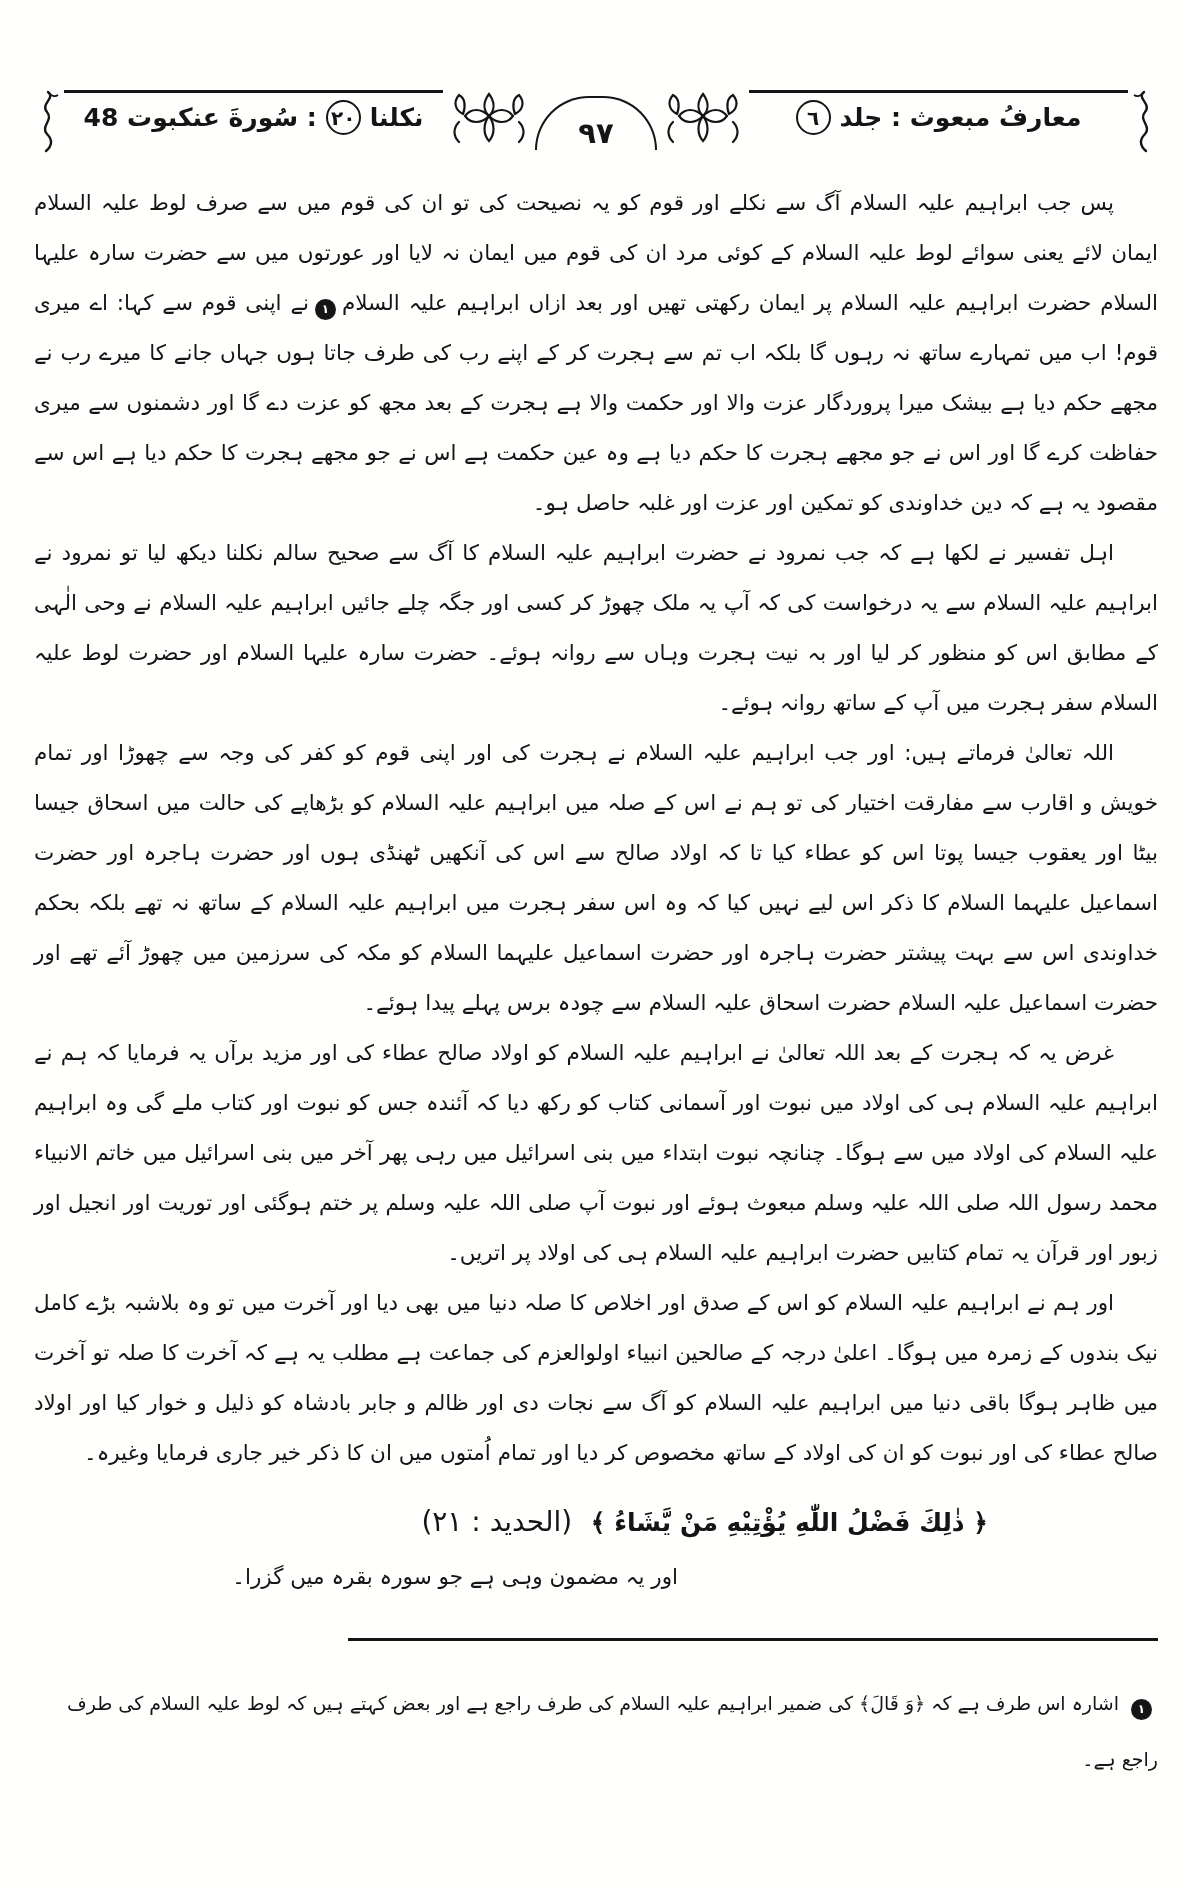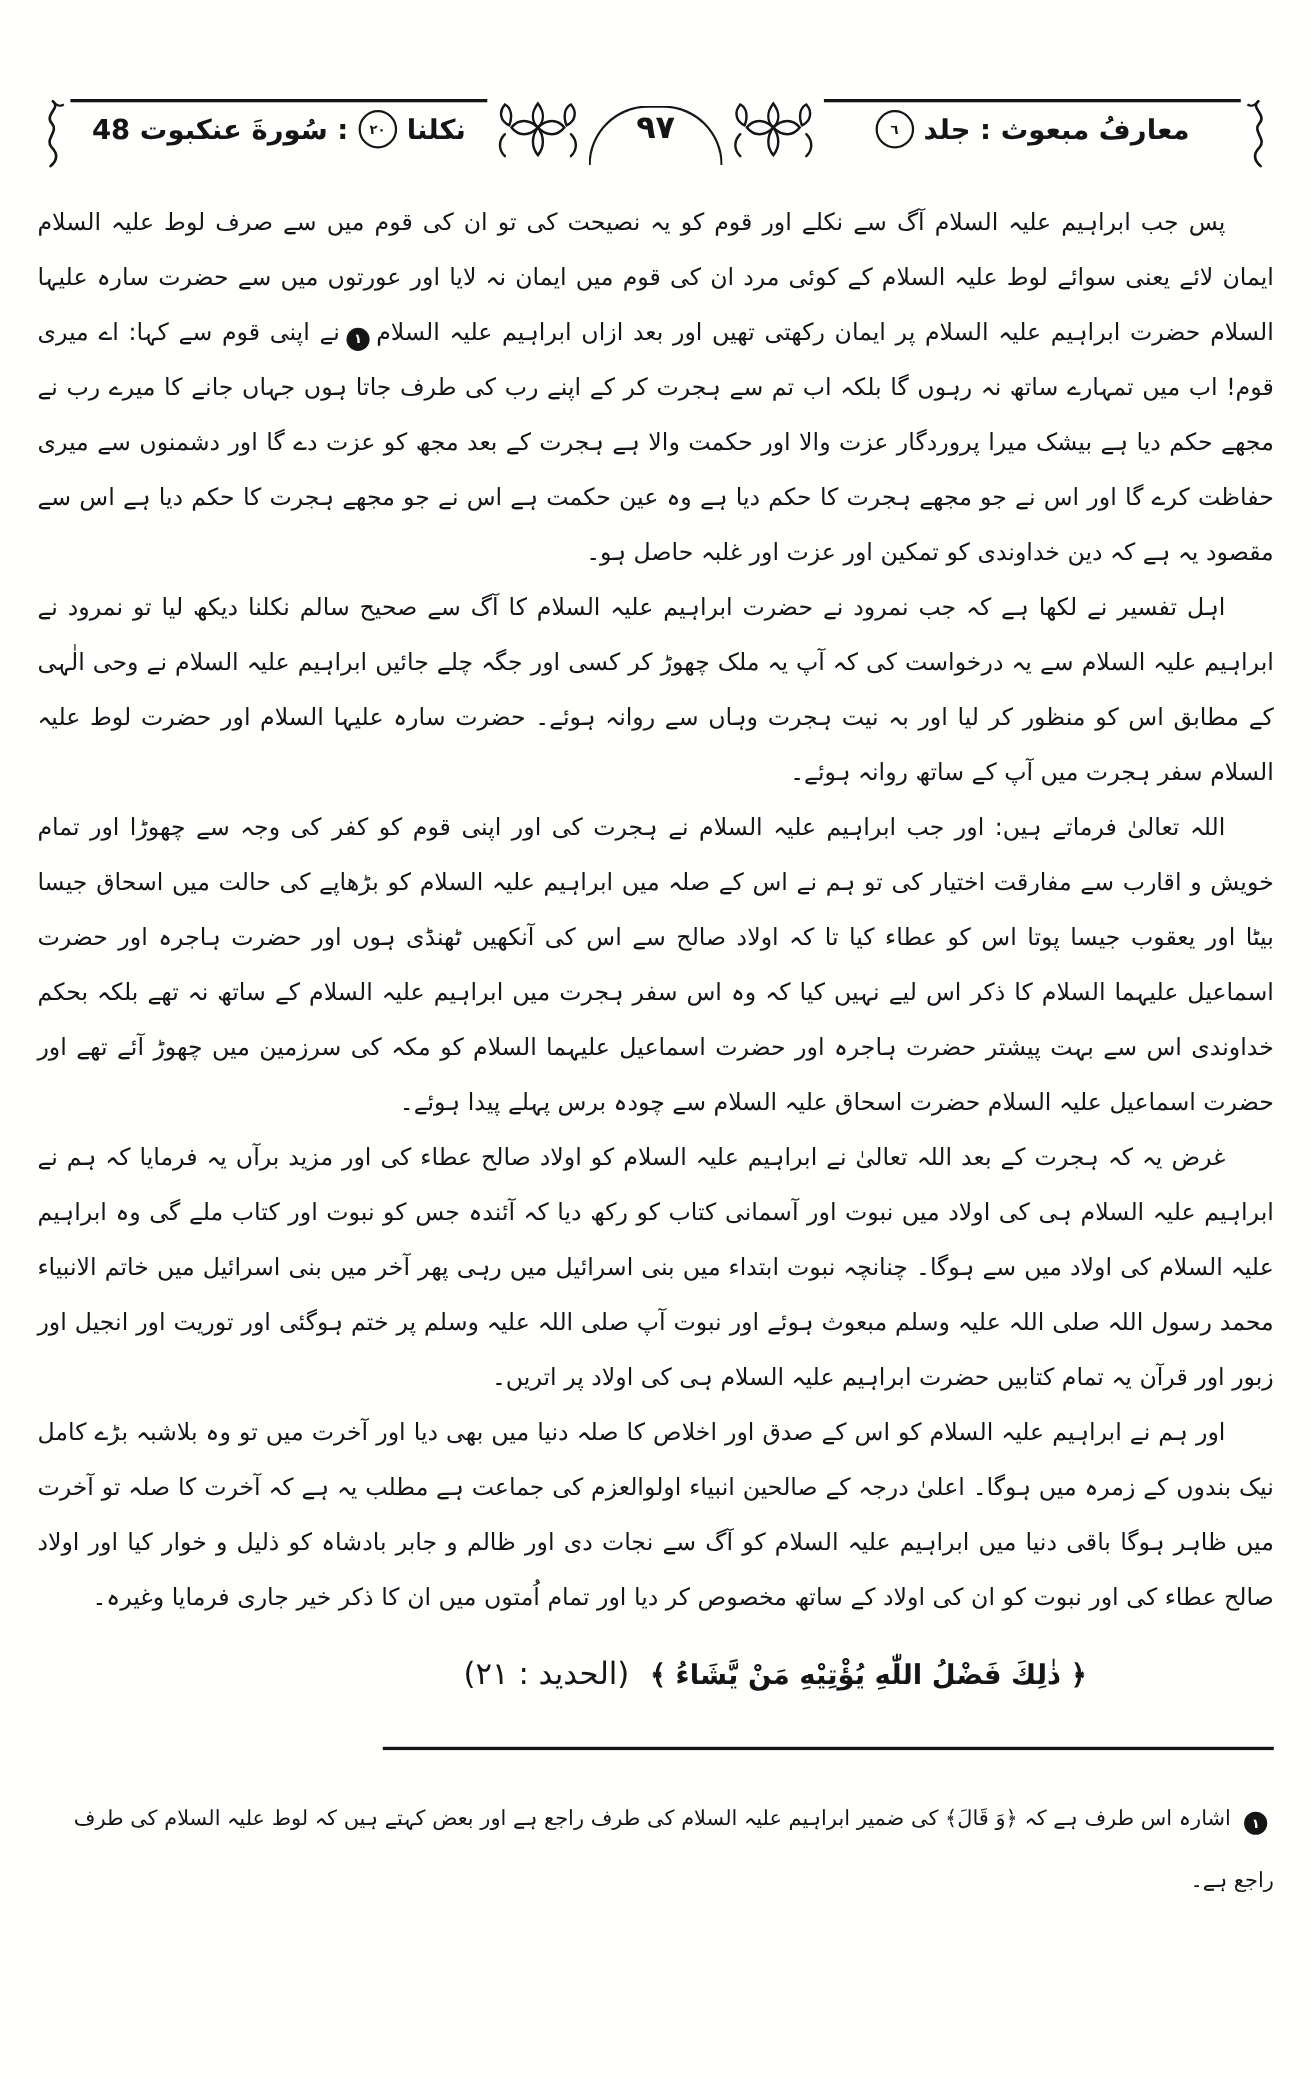--- a/index.html
+++ b/index.html
@@ -15,25 +15,25 @@
   .floral-orn{width:84px;height:60px;flex:0 0 auto;margin-top:-2px;}
   .floral-orn.mirror{transform:scaleX(-1);}
   .title-box{
     flex:1 1 0;border-top:3px solid #151515;padding-top:7px;
     display:flex;direction:rtl;justify-content:center;align-items:center;gap:9px;
     font-size:25px;font-weight:bold;white-space:nowrap;
   }
   .circled{
     width:31px;height:31px;border:2.4px solid #151515;border-radius:50%;
     display:inline-flex;align-items:center;justify-content:center;
-    font-size:12px;font-weight:bold;flex:0 0 auto;
+    font-size:20px;font-weight:bold;flex:0 0 auto;
   }
   .arch{
     width:118px;height:52px;border:2.6px solid #151515;border-bottom:none;
-    border-radius:60px 60px 0 0;display:flex;align-items:flex-start;justify-content:center;
+    border-radius:60px 60px 0 0;display:flex;align-items:flex-end;justify-content:center;
     font-size:29px;font-weight:bold;margin-top:6px;flex:0 0 auto;
   }
   
   .body-section{margin-top:24px;font-size:21.5px;line-height:50px;text-align:justify;}
   .body-para{margin:0;text-indent:44px;}
   .fn-marker{
     display:inline-flex;width:21px;height:21px;background:#151515;color:#ffffff;
     border-radius:50%;align-items:center;justify-content:center;
     font-size:12px;font-weight:bold;margin:0 6px;vertical-align:-3px;text-indent:0;
     flex:0 0 auto;
@@ -114,20 +114,21 @@
       <p class="body-para"><span>اللہ تعالیٰ فرماتے ہیں: اور جب ابراہیم علیہ السلام نے ہجرت کی اور اپنی قوم کو کفر کی وجہ سے چھوڑا اور تمام خویش و اقارب سے مفارقت اختیار کی تو ہم نے اس کے صلہ میں ابراہیم علیہ السلام کو بڑھاپے کی حالت میں اسحاق جیسا بیٹا اور یعقوب جیسا پوتا اس کو عطاء کیا تا کہ اولاد صالح سے اس کی آنکھیں ٹھنڈی ہوں اور حضرت ہاجرہ اور حضرت اسماعیل علیہما السلام کا ذکر اس لیے نہیں کیا کہ وہ اس سفر ہجرت میں ابراہیم علیہ السلام کے ساتھ نہ تھے بلکہ بحکم خداوندی اس سے بہت پیشتر حضرت ہاجرہ اور حضرت اسماعیل علیہما السلام کو مکہ کی سرزمین میں چھوڑ آئے تھے اور حضرت اسماعیل علیہ السلام حضرت اسحاق علیہ السلام سے چودہ برس پہلے پیدا ہوئے۔</span></p>
       <p class="body-para"><span>غرض یہ کہ ہجرت کے بعد اللہ تعالیٰ نے ابراہیم علیہ السلام کو اولاد صالح عطاء کی اور مزید برآں یہ فرمایا کہ ہم نے ابراہیم علیہ السلام ہی کی اولاد میں نبوت اور آسمانی کتاب کو رکھ دیا کہ آئندہ جس کو نبوت اور کتاب ملے گی وہ ابراہیم علیہ السلام کی اولاد میں سے ہوگا۔ چنانچہ نبوت ابتداء میں بنی اسرائیل میں رہی پھر آخر میں بنی اسرائیل میں خاتم الانبیاء محمد رسول اللہ صلی اللہ علیہ وسلم مبعوث ہوئے اور نبوت آپ صلی اللہ علیہ وسلم پر ختم ہوگئی اور توریت اور انجیل اور زبور اور قرآن یہ تمام کتابیں حضرت ابراہیم علیہ السلام ہی کی اولاد پر اتریں۔</span></p>
       <p class="body-para"><span>اور ہم نے ابراہیم علیہ السلام کو اس کے صدق اور اخلاص کا صلہ دنیا میں بھی دیا اور آخرت میں تو وہ بلاشبہ بڑے کامل نیک بندوں کے زمرہ میں ہوگا۔ اعلیٰ درجہ کے صالحین انبیاء اولوالعزم کی جماعت ہے مطلب یہ ہے کہ آخرت کا صلہ تو آخرت میں ظاہر ہوگا باقی دنیا میں ابراہیم علیہ السلام کو آگ سے نجات دی اور ظالم و جابر بادشاہ کو ذلیل و خوار کیا اور اولاد صالح عطاء کی اور نبوت کو ان کی اولاد کے ساتھ مخصوص کر دیا اور تمام اُمتوں میں ان کا ذکر خیر جاری فرمایا وغیرہ۔</span></p>
     </section>
 
   <div class="verse">
     <span class="v-arabic">﴿ ذٰلِكَ فَضْلُ اللّٰهِ يُؤْتِيْهِ مَنْ يَّشَاءُ ﴾</span>
     <span class="v-cite">(الحدید : ٢١)</span>
   </div>
 
+  <p class="between-line">اور یہ مضمون وہی ہے جو سورہ بقرہ میں گزرا۔</p>
 
 
   <hr class="fn-rule">
 
   <p class="footnote">
     <span class="fn-marker">١</span>
     <span>اشارہ اس طرف ہے کہ ﴿وَ قَالَ﴾ کی ضمیر ابراہیم علیہ السلام کی طرف راجع ہے اور بعض کہتے ہیں کہ لوط علیہ السلام کی طرف راجع ہے۔</span>
   </p>
 
 </div>

